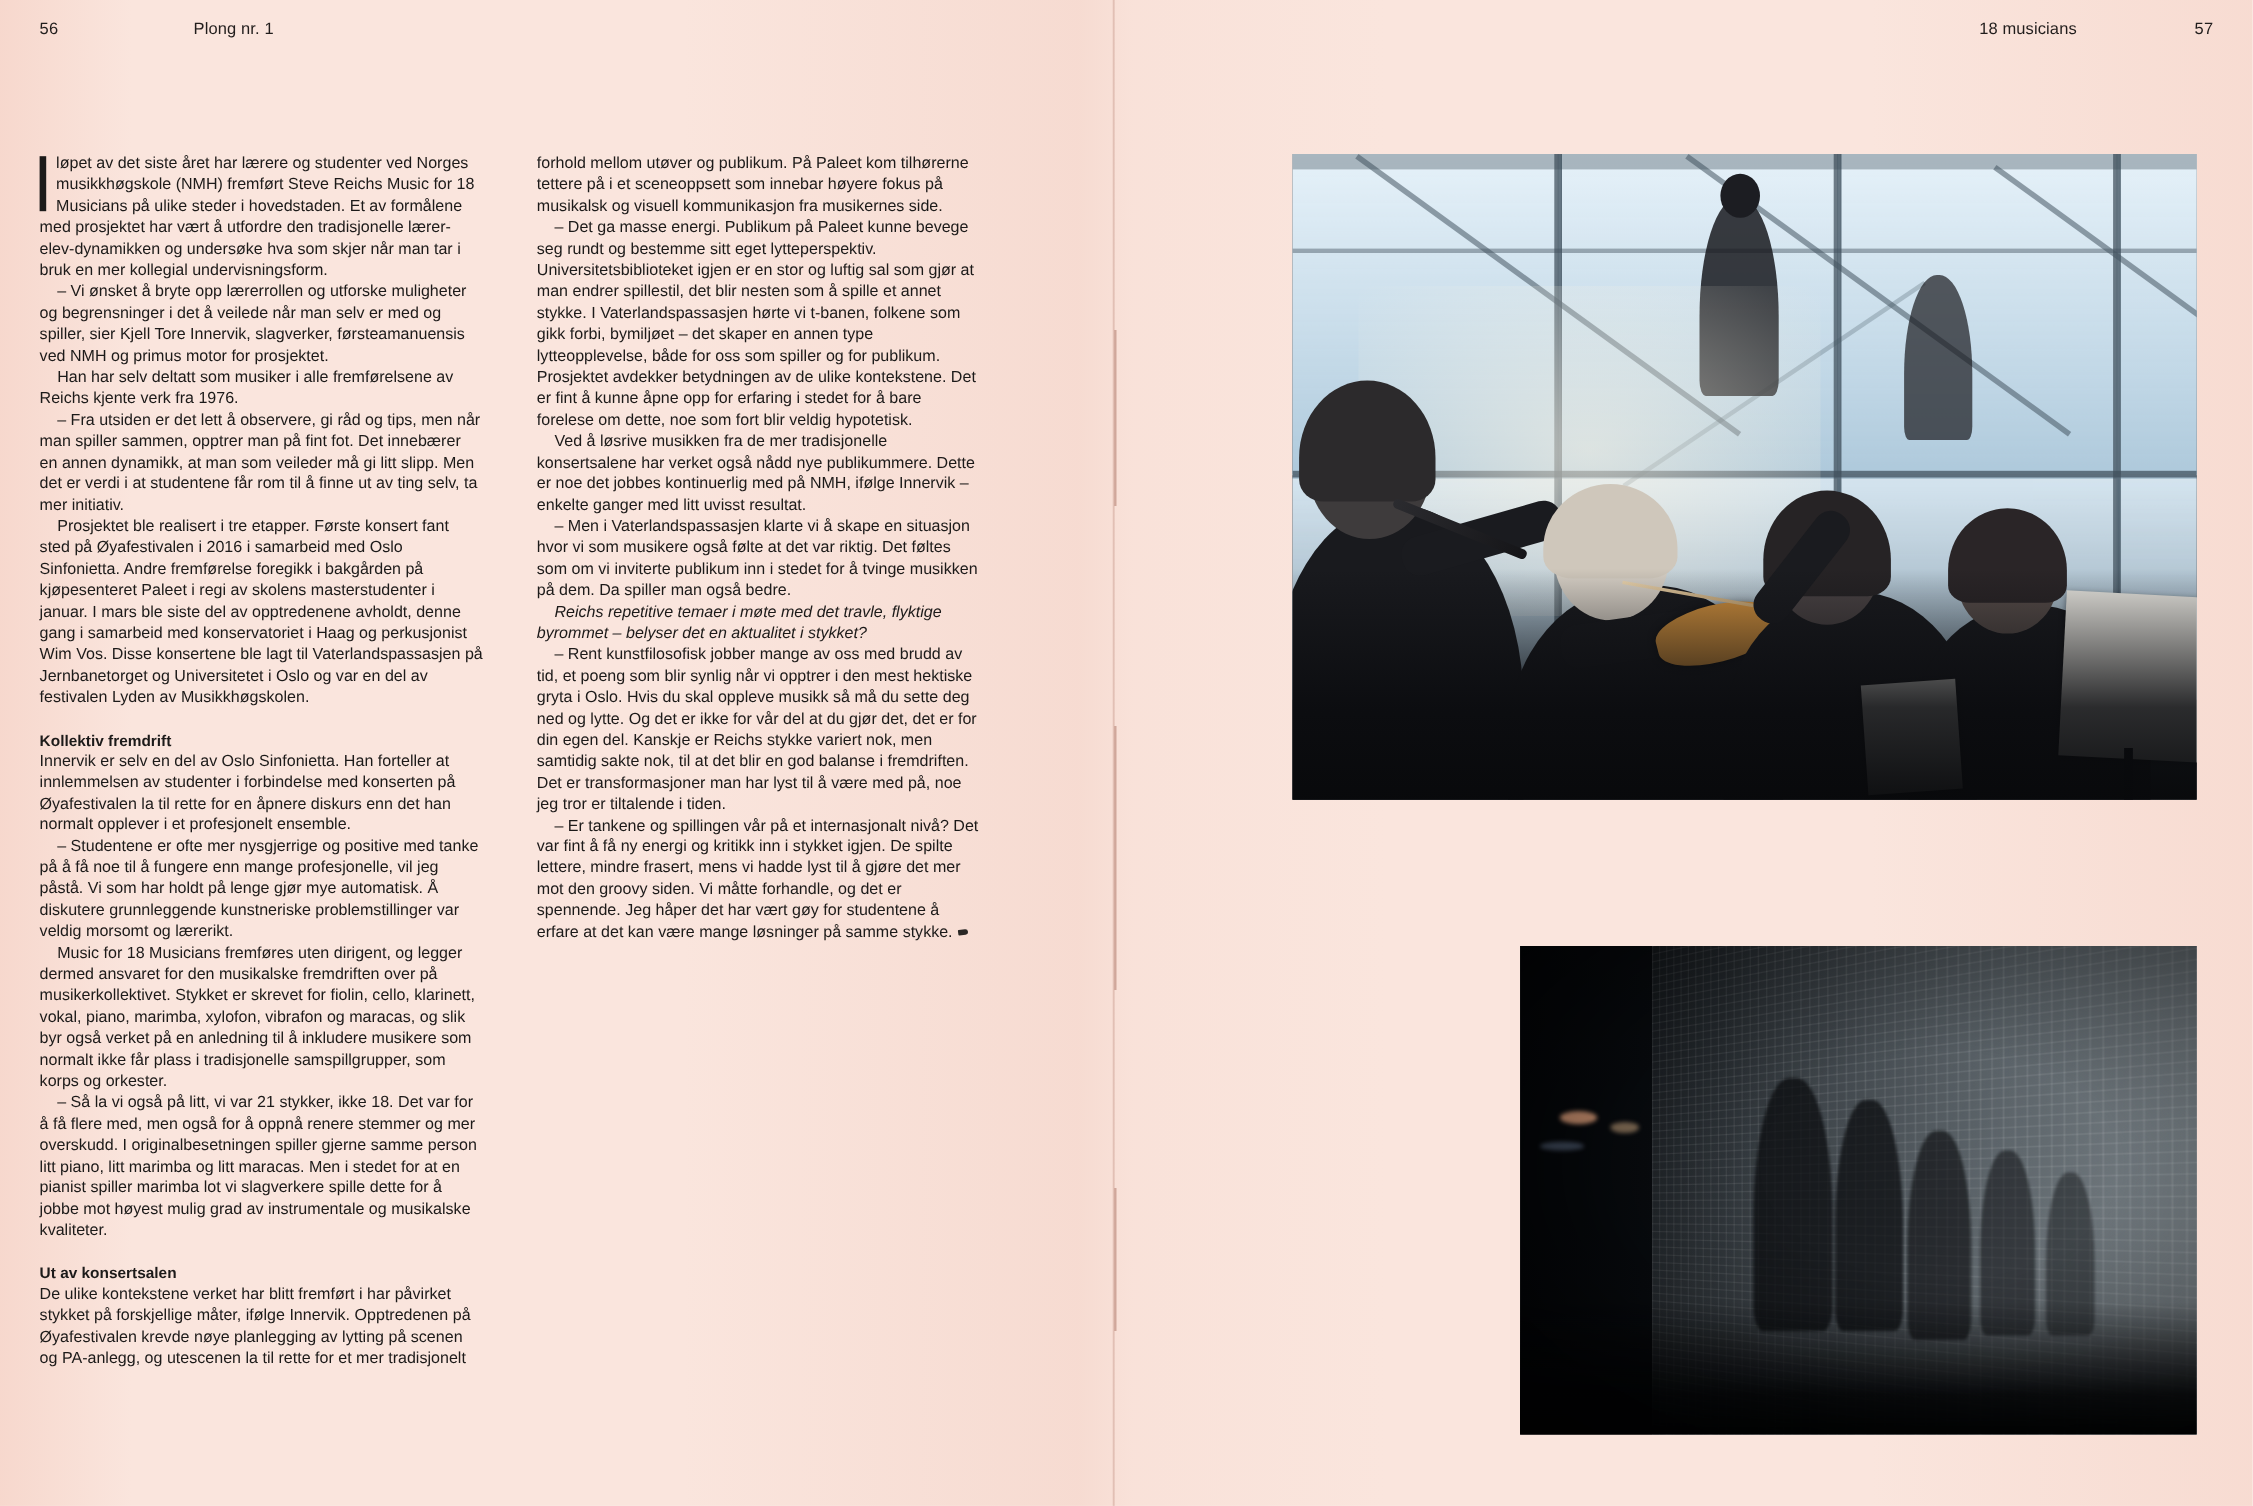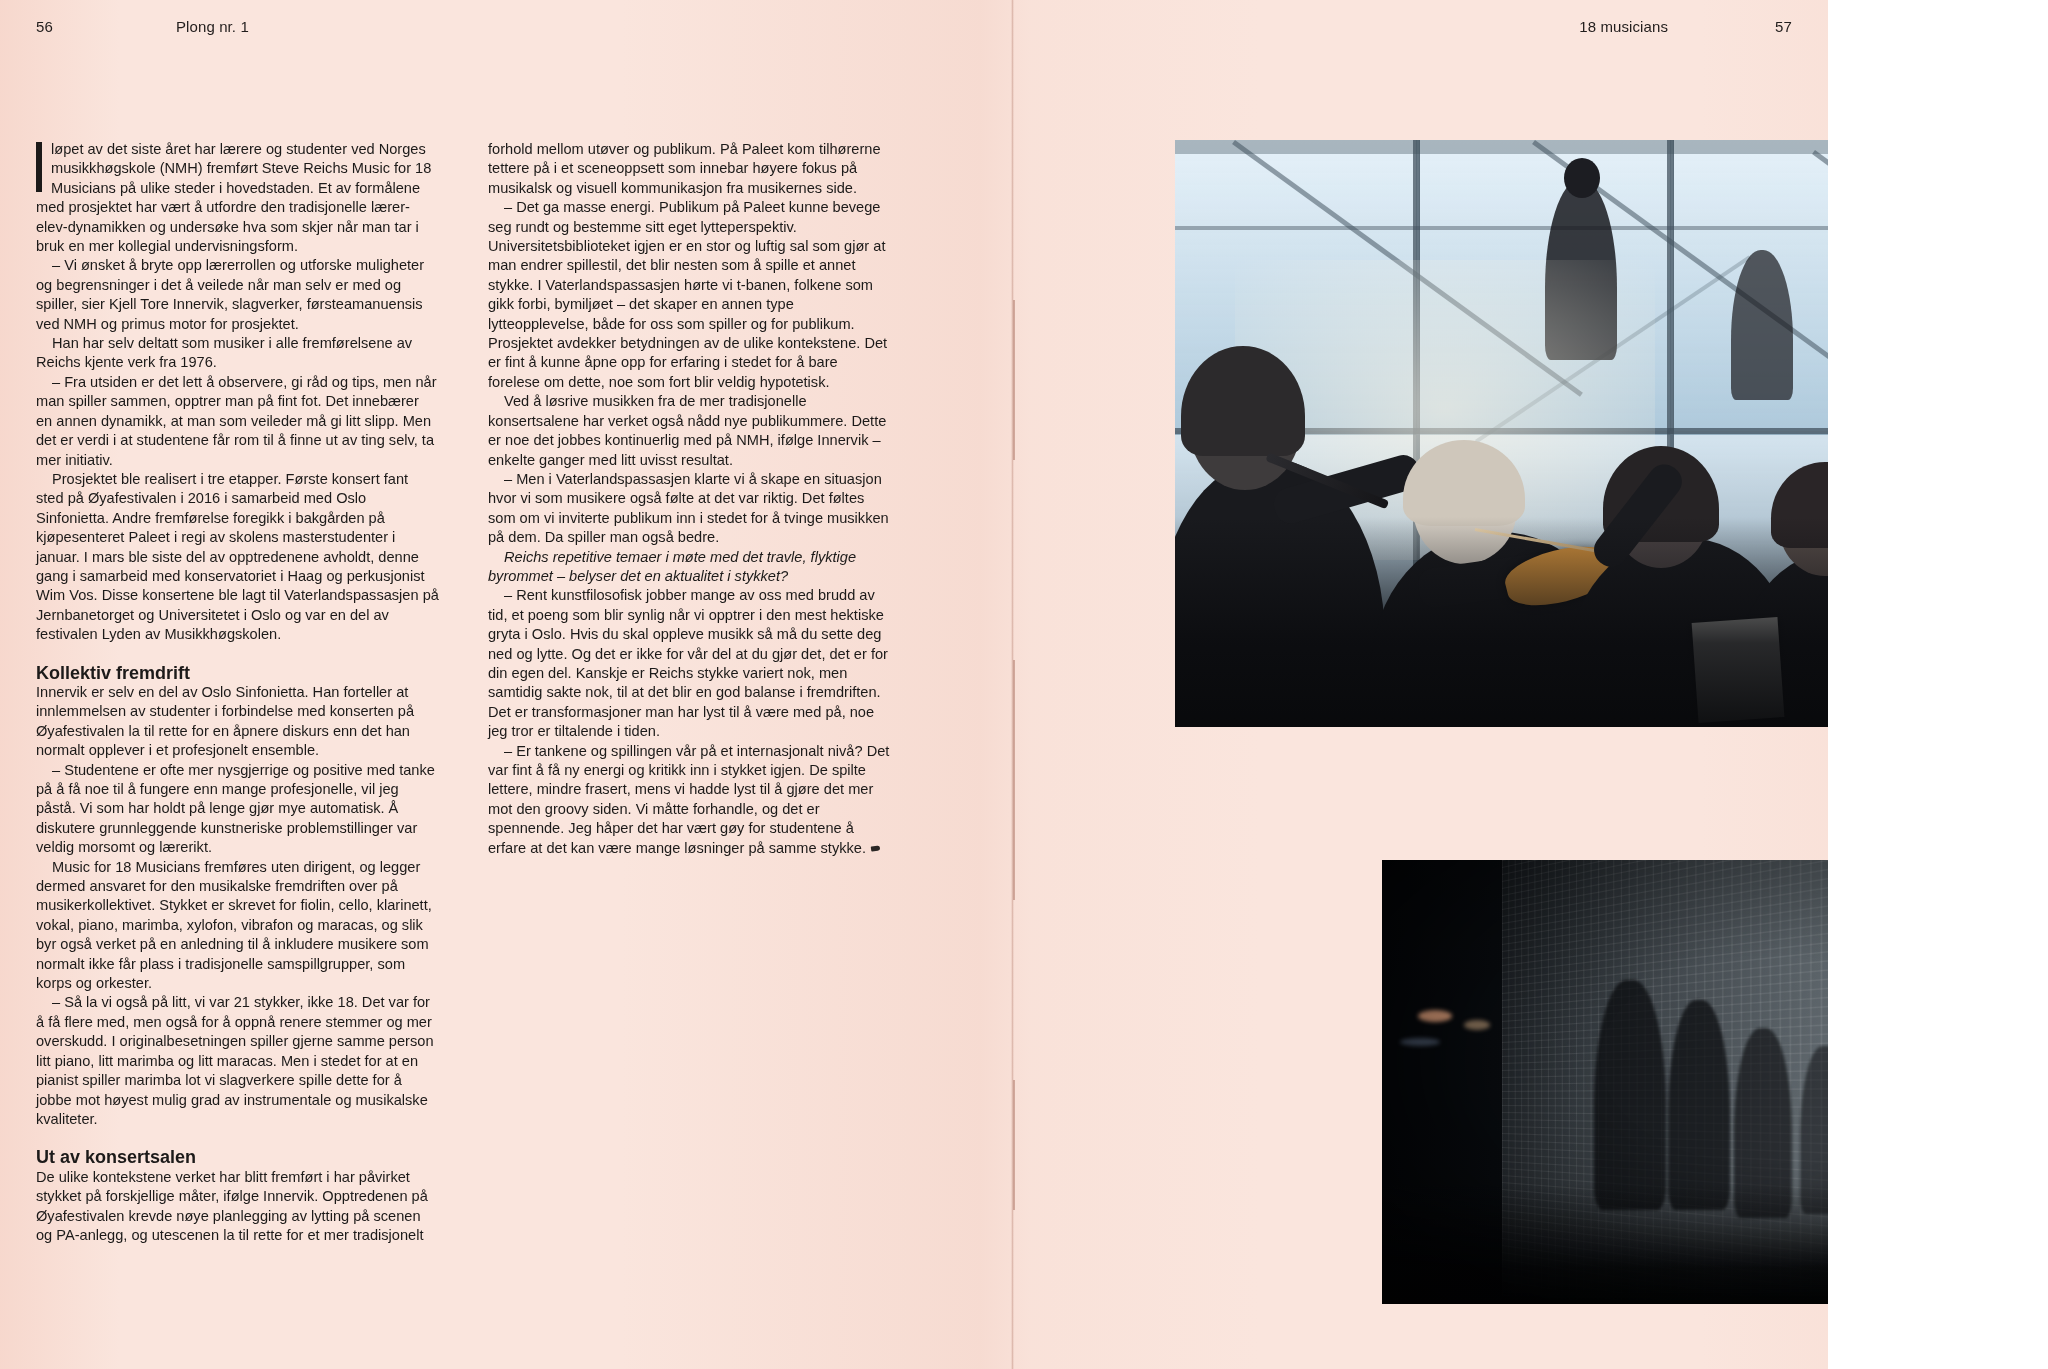--- a/index.html
+++ b/index.html
@@ -5,21 +5,21 @@
   html, body {
     margin: 0;
     padding: 0;
     background: #ffffff;
   }
   body {
     font-family: "Liberation Sans", sans-serif;
   }
   .spread {
     position: relative;
-    width: 1828px;
+    width: 2048px;
     height: 1369px;
     background: #fae5dd;
     overflow: hidden;
   }
   
   .paper-tint {
     position: absolute;
     inset: 0;
     background:
       linear-gradient(90deg,
@@ -75,21 +75,21 @@
   }
   .col p {
     margin: 0;
     text-indent: 16px;
   }
   .col p.noindent {
     text-indent: 0;
   }
   .col h3 {
     margin: 19px 0 0 0;
-    font-size: 18px;
+    font-size: 14px;
     line-height: 19.4px;
     font-weight: bold;
   }
   .col .it { font-style: italic; }
 
   #col1 { left: 36px;  }
   #col2 { left: 488px; }
 
   
   .dropbar {

